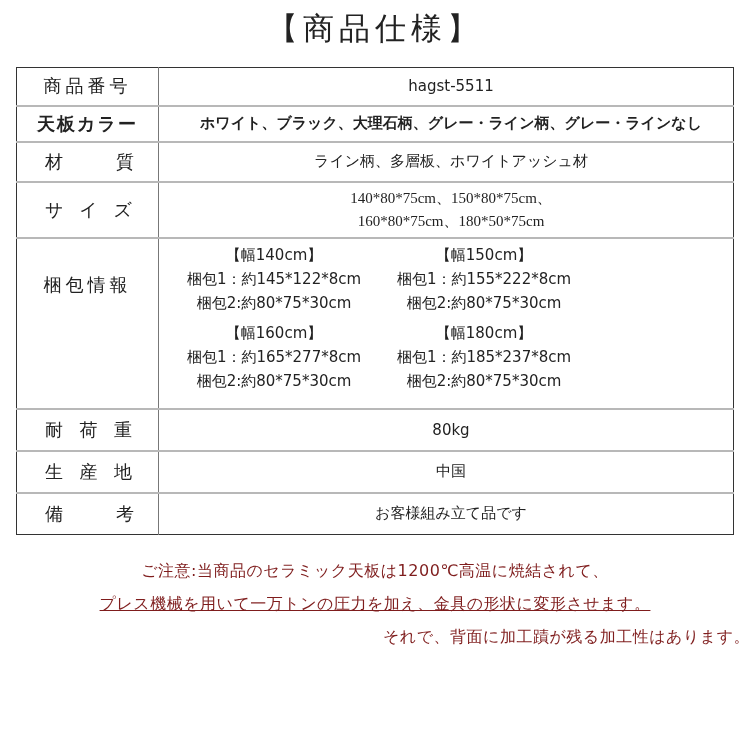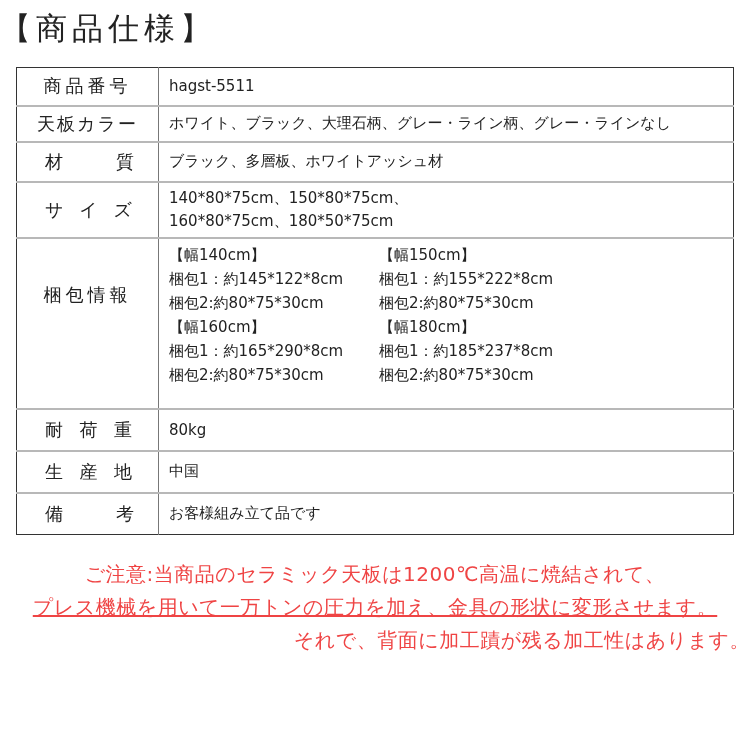--- a/index.html
+++ b/index.html
@@ -1,87 +1,87 @@
 <!DOCTYPE html>
 <html><head>
 <meta charset="utf-8">
 <style>
   html, body { margin:0; padding:0; background:#ffffff; }
   body { width:750px; height:750px; position:relative; overflow:hidden;
          font-family:"DejaVu Sans", "Liberation Sans", sans-serif; color:#222; }
-  .title { position:absolute; top:8px; left:0; width:750px; text-align:left;
+  .title { position:absolute; top:8px; left:0; width:750px; text-align:center;
            font-size:31px; letter-spacing:5px; color:#222;font-family:Liberation Serif, serif; }
   table.spec { position:absolute; left:16px; top:67px; width:718px;
                border-collapse:collapse; border:1.5px solid #333; table-layout:fixed; }
   table.spec td { border-top:2px solid #b8b8b8; padding:0; vertical-align:middle; }
   table.spec tr:first-child td { border-top:none; }
   td.label { width:141px; border-right:1px solid #777; text-align:center;
              font-size:18px; letter-spacing:4px; color:#222; }
-  td.value { padding-left:10px !important; font-size:15px; color:#222; }
+  td.value { padding-left:10px !important; font-size:15px; color:#222;text-align:center; }
   .lbl-spread { display:flex; justify-content:space-between; padding:0 24px 0 28px; letter-spacing:0; }
   .lbl-spread3 { display:flex; justify-content:space-between; padding:0 26px 0 28px; letter-spacing:0; }
-  .pkg-grid { display:grid; grid-template-columns:210px 210px; padding:4px 0 6px 0; }
+  .pkg-grid { display:grid; grid-template-columns:210px 210px; row-gap:6px; padding:4px 0 6px 0; }
   .pkg-block div { line-height:24px; font-size:15px; }
-  .notice { position:absolute; left:0; width:750px; text-align:center; color:#ef4444;
-            font-size:20px; letter-spacing:0.5px; }
+  .notice { position:absolute; left:0; width:750px; text-align:center; color:#7f1d1d;
+            font-size:16px; letter-spacing:0.5px; }
 </style>
 </head>
 <body>
 
 <div class="title">【商品仕様】</div>
 
 <table class="spec">
   <tbody>
       <tr style="height:38px;margin-left:28px;">
     <td class="label">商品番号</td>
     <td class="value">hagst-5511</td>
   </tr>
-  <tr style="height:36px;">
+  <tr style="height:36px;font-weight:bold;">
     <td class="label" style="letter-spacing:2px;">天板カラー</td>
     <td class="value">ホワイト、ブラック、大理石柄、グレー・ライン柄、グレー・ラインなし</td>
   </tr>
   <tr style="height:40px;">
     <td class="label">
       <div class="lbl-spread">
         <span>材</span>
         <span>質</span>
       </div>
     </td>
-    <td class="value">ブラック、多層板、ホワイトアッシュ材</td>
+    <td class="value">ライン柄、多層板、ホワイトアッシュ材</td>
   </tr>
   <tr style="height:56px;">
     <td class="label">
       <div class="lbl-spread3">
         <span>サ</span>
         <span>イ</span>
         <span>ズ</span>
       </div>
     </td>
-    <td class="value" style="line-height:23px;">
+    <td class="value" style="line-height:23px;font-family:Liberation Serif, serif;">
       <div>140*80*75cm、150*80*75cm、</div>
       <div>160*80*75cm、180*50*75cm</div>
     </td>
   </tr>
   <tr style="height:171px;">
-    <td class="label" style="vertical-align:top; padding-top:44px;text-align:center;">梱包情報</td>
+    <td class="label" style="vertical-align:top; padding-top:34px;text-align:center;">梱包情報</td>
     <td class="value" style="vertical-align:top;">
       <div class="pkg-grid">
         <div class="pkg-block">
           <div>【幅140cm】</div>
           <div>梱包1：約145*122*8cm</div>
           <div>梱包2:約80*75*30cm</div>
         </div>
         <div class="pkg-block">
           <div>【幅150cm】</div>
           <div>梱包1：約155*222*8cm</div>
           <div>梱包2:約80*75*30cm</div>
         </div>
         <div class="pkg-block">
           <div>【幅160cm】</div>
-          <div>梱包1：約165*290*8cm</div>
+          <div>梱包1：約165*277*8cm</div>
           <div>梱包2:約80*75*30cm</div>
         </div>
         <div class="pkg-block">
           <div>【幅180cm】</div>
           <div>梱包1：約185*237*8cm</div>
           <div>梱包2:約80*75*30cm</div>
         </div>
       </div>
     </td>
   </tr>

